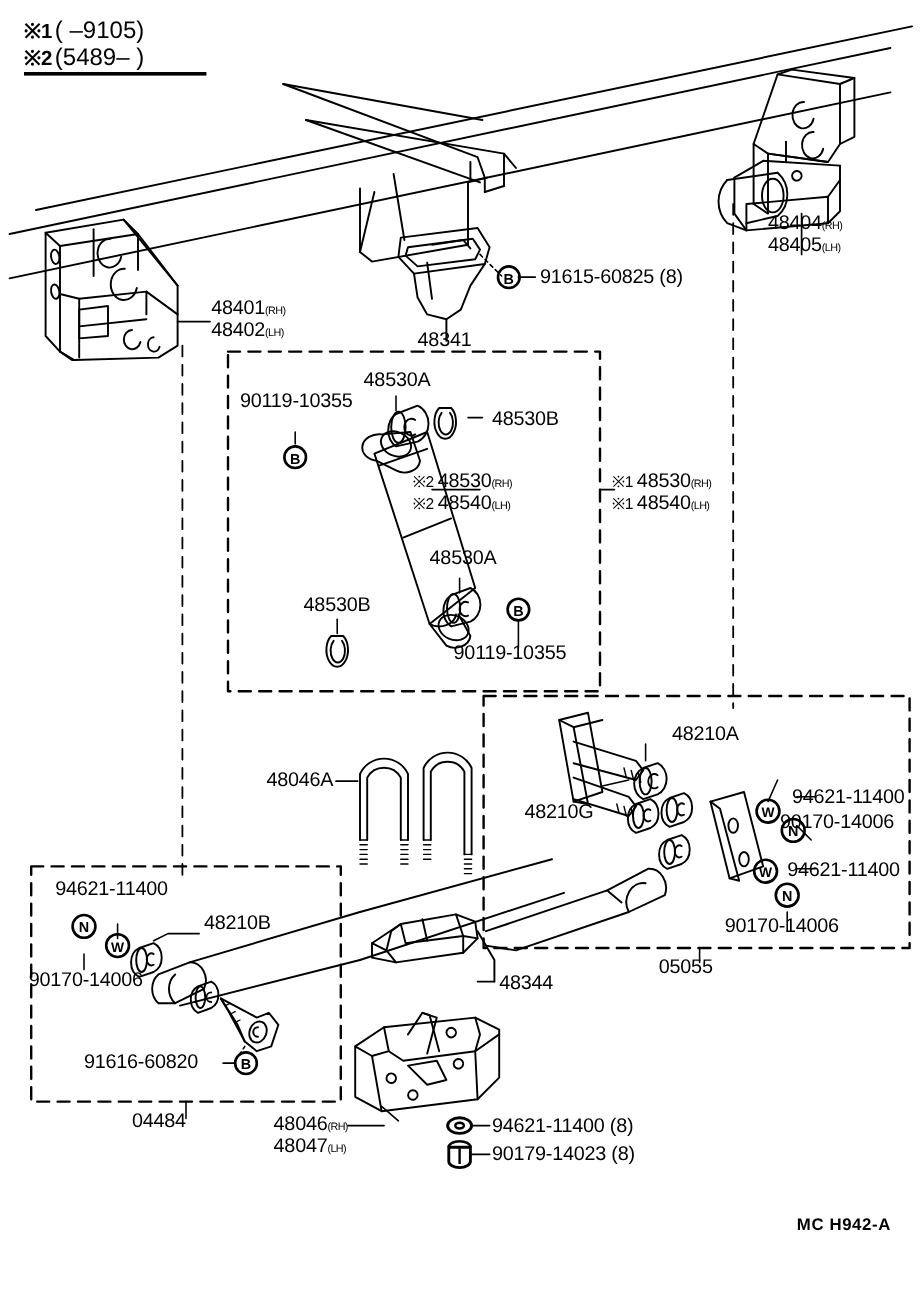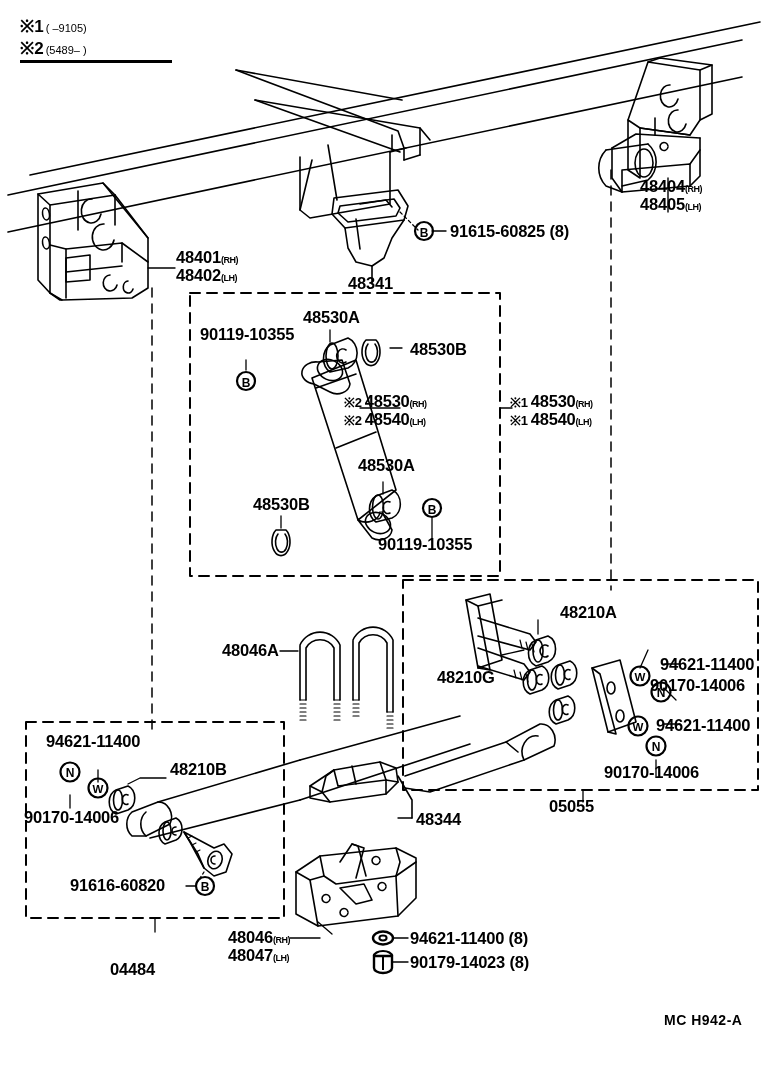--- a/index.html
+++ b/index.html
@@ -1,22 +1,22 @@
 <!DOCTYPE html>
 <html><head>
 <meta charset="utf-8">
 <style>
   html,body{margin:0;padding:0;background:#fff;}
   body{width:768px;height:1080px;position:relative;overflow:hidden;
        font-family:"Liberation Sans",sans-serif;color:#000;}
   #sheet{position:absolute;left:0;top:0;width:768px;height:1080px;}
   svg{position:absolute;left:0;top:0;}
-  .lbl{position:absolute;font-weight:bold;white-space:nowrap;letter-spacing:-0.2px;}
+  .lbl{position:absolute;font-weight:normal;white-space:nowrap;letter-spacing:-0.2px;}
   .s16{font-size:16.5px;}
-  .s15{font-size:11px;}
+  .s15{font-size:20px;}
   .s13{font-size:13px;}
   .sub{font-size:9px;vertical-align:baseline;letter-spacing:-0.5px;}
   .star{font-size:17px;font-weight:bold;}
   .code{position:absolute;font-size:14px;font-weight:bold;letter-spacing:0.5px;}
   .hdr{position:absolute;}
   .hdrline{position:absolute;background:#000;}
 </style>
 </head>
 <body>
 
@@ -358,21 +358,21 @@
   <div class="lbl s16" style="left:660px;top:655px;">94621-11400</div>
   <div class="lbl s16" style="left:650px;top:676px;">90170-14006</div>
   <div class="lbl s16" style="left:656px;top:716px;">94621-11400</div>
   <div class="lbl s16" style="left:604px;top:763px;">90170-14006</div>
   <div class="lbl s16" style="left:549px;top:797px;">05055</div>
 
   <div class="lbl s16" style="left:46px;top:732px;">94621-11400</div>
   <div class="lbl s16" style="left:170px;top:760px;">48210B</div>
   <div class="lbl s16" style="left:24px;top:808px;">90170-14006</div>
   <div class="lbl s16" style="left:70px;top:876px;">91616-60820</div>
-  <div class="lbl s16" style="left:110px;top:925px;margin-top:35px;">04484</div>
+  <div class="lbl s16" style="left:110px;top:925px;">04484</div>
 
   <div class="lbl s16" style="left:416px;top:810px;">48344</div>
 
   <div class="lbl s16" style="left:228px;top:928px;">
     <span>48046</span><span class="sub">(RH)</span>
   </div>
   <div class="lbl s16" style="left:228px;top:946px;">
     <span>48047</span><span class="sub">(LH)</span>
   </div>
   <div class="lbl s16" style="left:410px;top:929px;">94621-11400 (8)</div>

